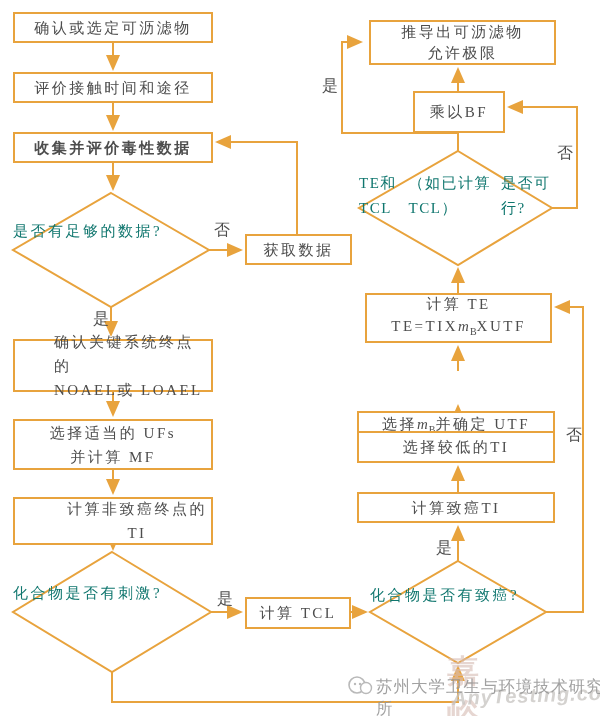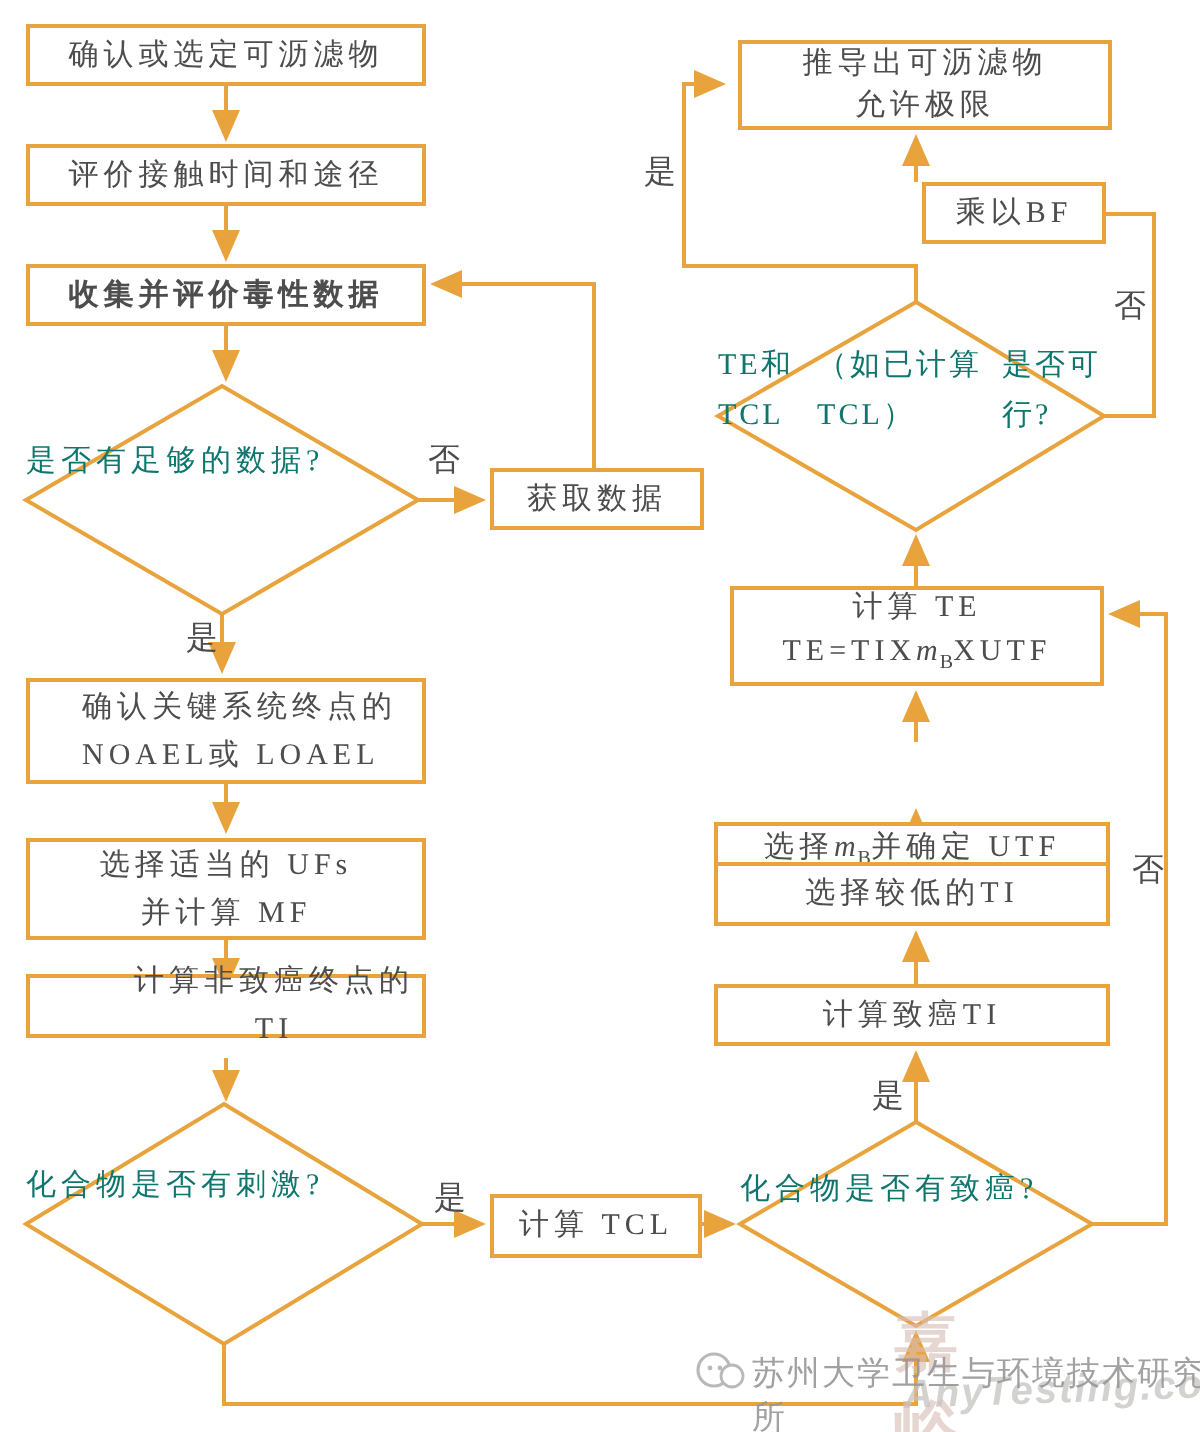--- a/index.html
+++ b/index.html
@@ -8,21 +8,21 @@
     font-family:"Liberation Serif","DejaVu Serif",serif;color:#4d4d4d;overflow:hidden;
   }
   .canvas svg.wires{position:absolute;left:0;top:0;z-index:1;}
   .box{
     position:absolute;z-index:2;box-sizing:border-box;
     border:2px solid #E8A33D;background:#ffffff;
     display:flex;flex-direction:column;align-items:center;justify-content:center;
     font-size:15px;letter-spacing:2.5px;line-height:24px;color:#4d4d4d;
     text-align:center;
   }
-  .box.left-align{align-items:flex-start;padding-left:26px;text-align:left;justify-content:center;}
+  .box.left-align{align-items:flex-start;padding-left:39px;text-align:left;justify-content:center;}
   .dtext{
     position:absolute;z-index:3;display:flex;flex-direction:row;align-items:center;
     font-size:15px;letter-spacing:2.5px;line-height:26px;color:#0f766e;
   }
   .lbl{position:absolute;z-index:3;font-size:16px;color:#4d4d4d;letter-spacing:1px;}
   .formula i{font-style:italic;letter-spacing:1px;}
   .formula sub{font-size:10px;letter-spacing:0;}
   .watermark{position:absolute;z-index:4;pointer-events:none;}
   .wm-institute{
     position:absolute;left:376px;top:676px;width:230px;font-size:16.5px;color:#979797;
@@ -95,32 +95,32 @@
     <span>获取数据</span>
   </div>
   <div class="box left-align" style="left:13px;top:339px;width:200px;height:53px;">
     <span>确认关键系统终点的</span>
     <span>NOAEL或 LOAEL</span>
   </div>
   <div class="box" style="left:13px;top:419px;width:200px;height:51px;">
     <span>选择适当的 UFs</span>
     <span>并计算 MF</span>
   </div>
-  <div class="box" style="left:13px;top:487px;width:200px;height:32px;padding-left:48px;">
+  <div class="box" style="left:13px;top:497px;width:200px;height:48px;padding-left:48px;">
     <span>计算非致癌终点的 TI</span>
   </div>
   <div class="box" style="left:245px;top:597px;width:106px;height:32px;text-align:right;">
     <span>计算 TCL</span>
   </div>
 
   <div class="box" style="left:369px;top:20px;width:187px;height:45px;line-height:21px;">
     <span>推导出可沥滤物</span>
     <span>允许极限</span>
   </div>
-  <div class="box" style="left:413px;top:91px;width:92px;height:31px;margin-left:48px;">
+  <div class="box" style="left:413px;top:91px;width:92px;height:42px;">
     <span>乘以BF</span>
   </div>
   <div class="box" style="left:365px;top:293px;width:187px;height:50px;line-height:22px;">
     <span>计算 TE</span>
     <span class="formula"><span>TE=TIX</span><i>m</i><sub>B</sub><span>XUTF</span></span>
   </div>
   <div class="box" style="left:357px;top:371px;width:198px;height:32px;margin-top:40px;">
     <span class="formula"><span>选择</span><i>m</i><sub>B</sub><span>并确定 UTF</span></span>
   </div>
   <div class="box" style="left:357px;top:431px;width:198px;height:32px;">

